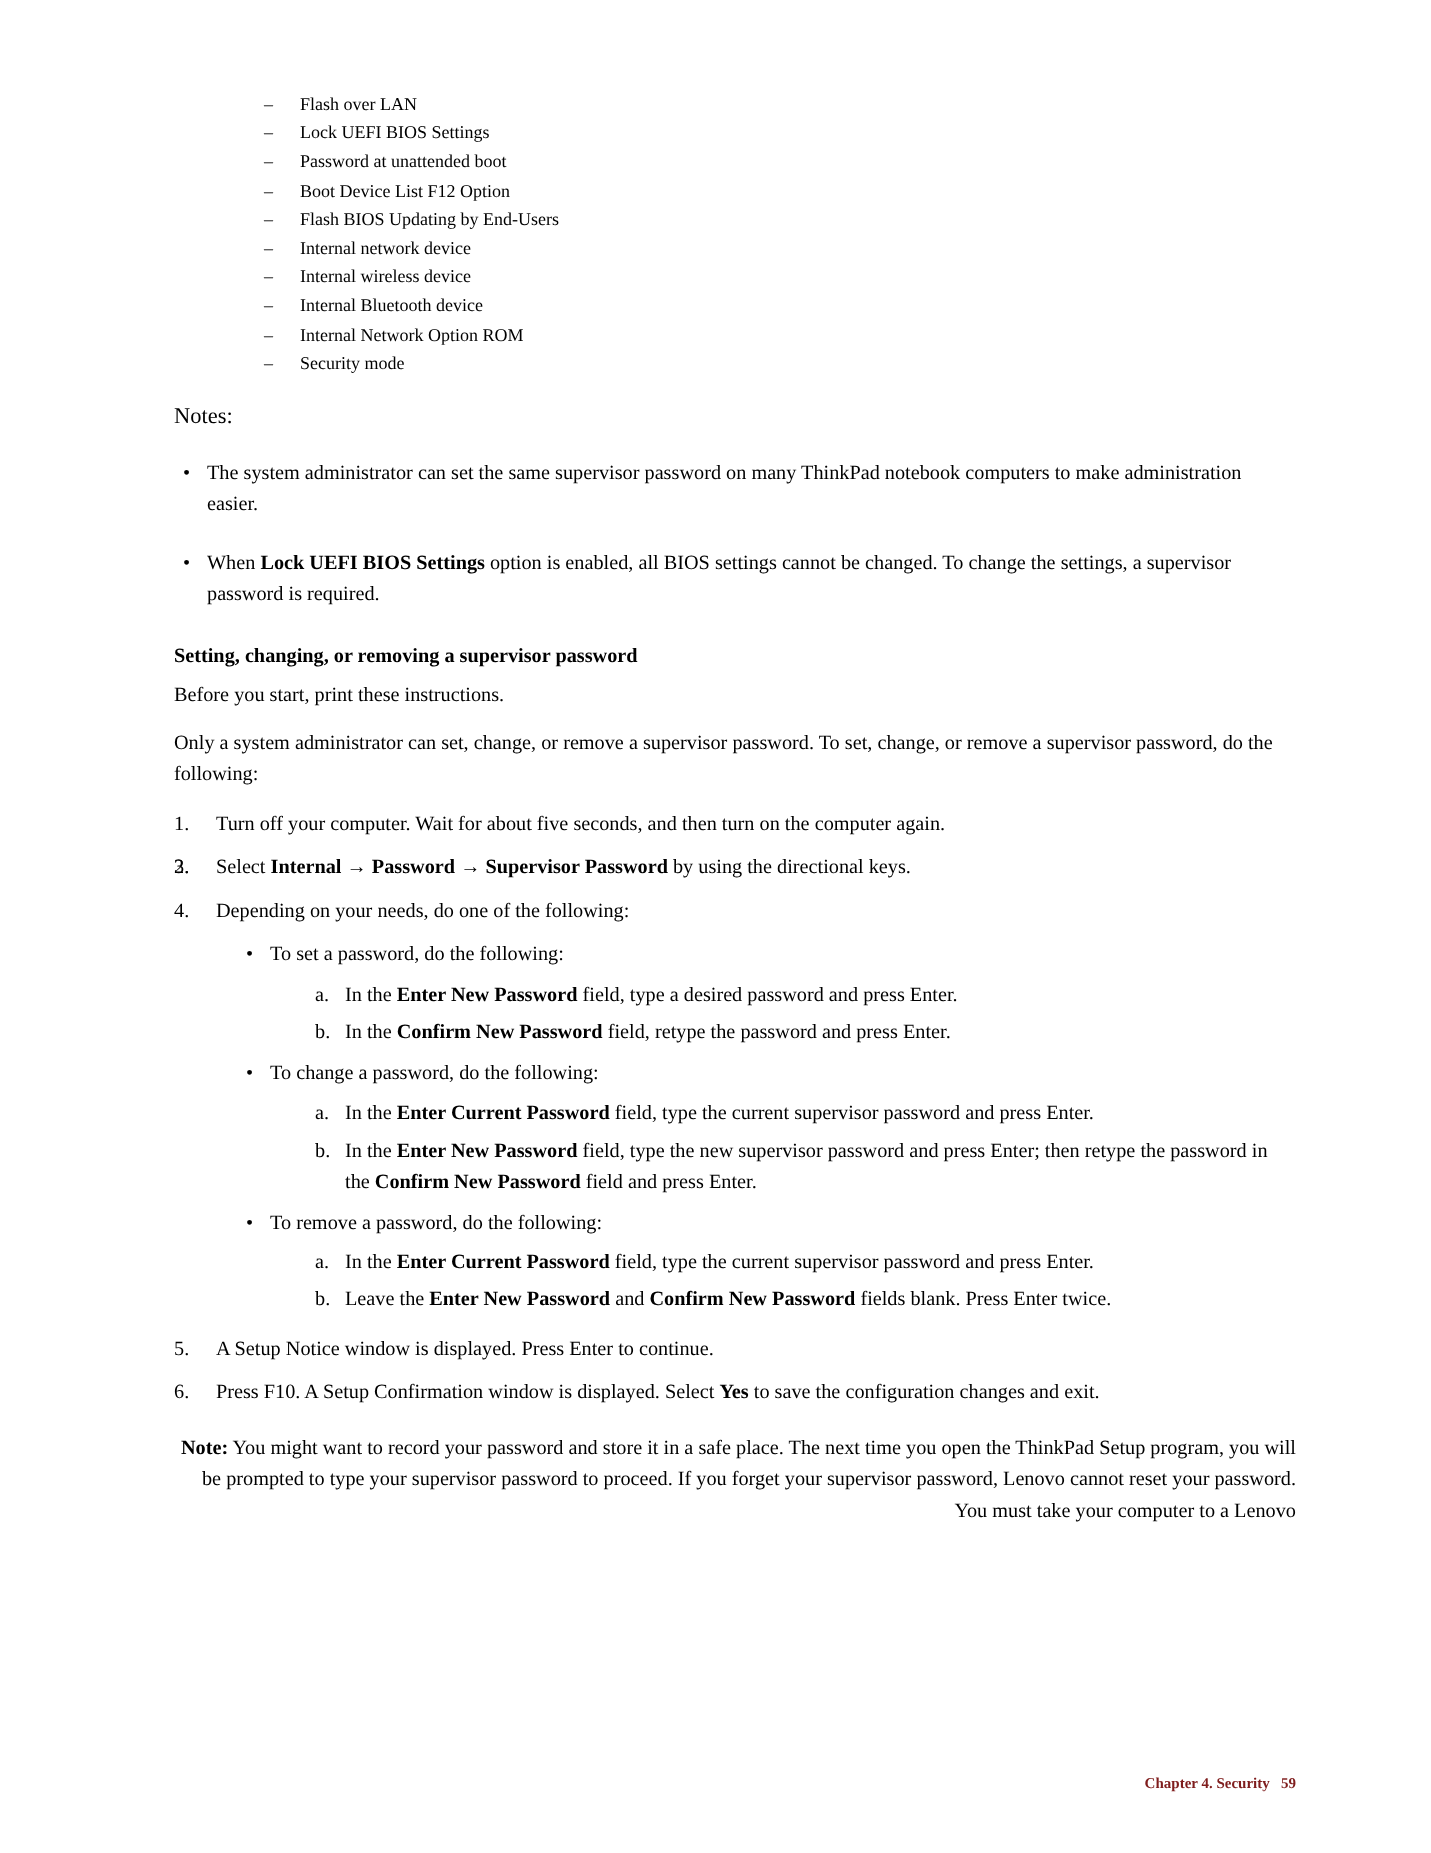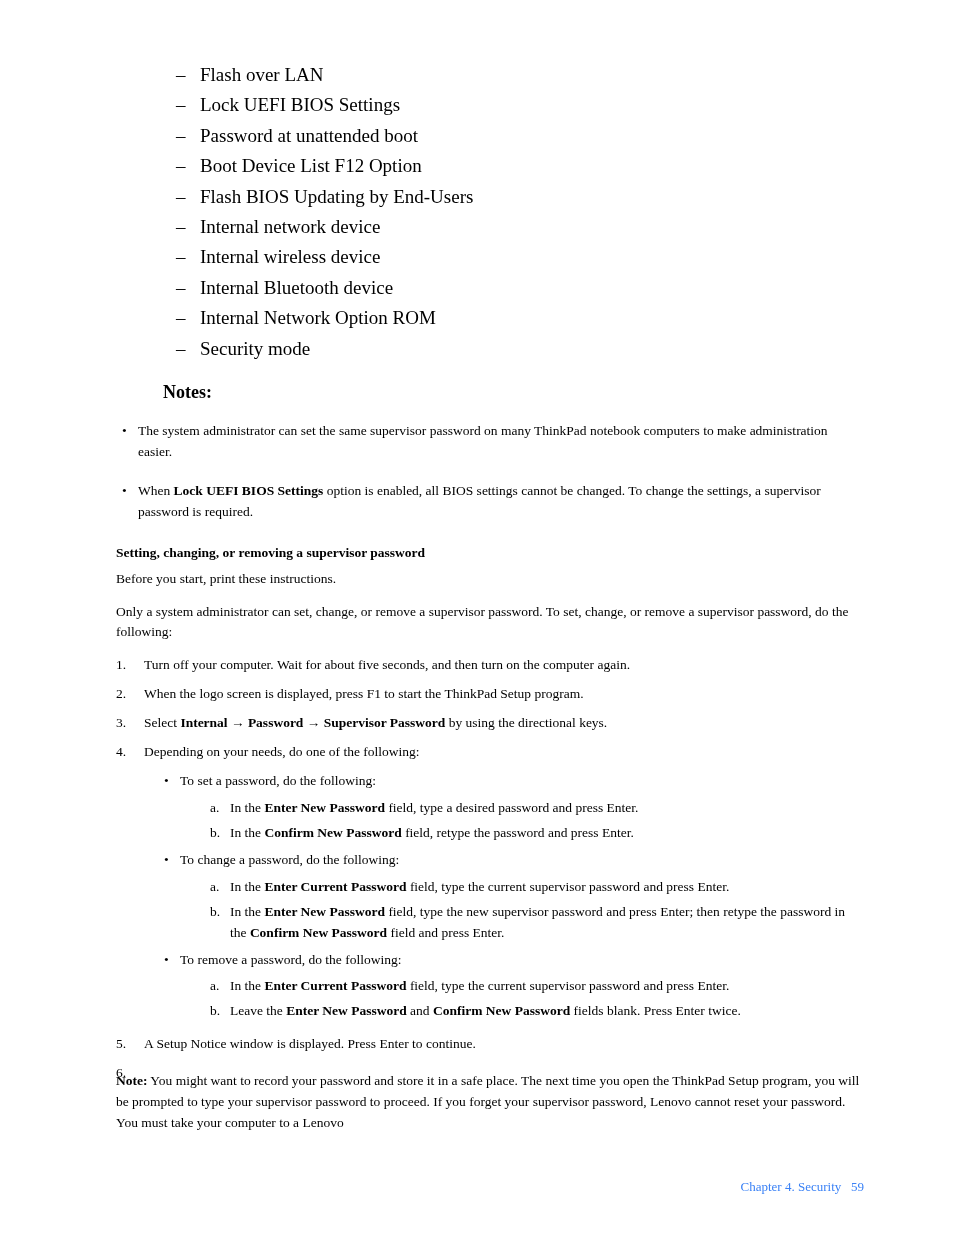--- a/index.html
+++ b/index.html
@@ -21,32 +21,31 @@
       max-width: 954px;
     }
     .bullet-list {
       list-style: none;
       margin: 0 0 18px 60px;
     }
     .bullet-list li {
       position: relative;
       padding-left: 24px;
       line-height: 1.6;
-      font-size: 19px;
+      font-size: 12px;
     }
     .bullet-list li::before {
       content: "–";
       position: absolute;
       left: 0;
     }
     .notes-heading {
-      font-weight: bold;
-      font-size: 18px;
+      font-weight: normal;
+      font-size: 15px;
       margin-bottom: 8px;
-      margin-left: 47px;
     }
     .notes-bullets {
       list-style: none;
       margin: 0 0 18px 0;
     }
     .notes-bullets > li {
       position: relative;
       padding-left: 22px;
       margin-bottom: 10px;
       line-height: 1.55;
@@ -120,22 +119,23 @@
     }
     .note-paragraph {
       font-size: 13.5px;
       line-height: 1.55;
       margin-bottom: 10px;
     }
     .footer {
       position: absolute;
       bottom: 40px;
       right: 90px;
-      font-size: 13px;
-      color: #3b82f6;
+      font-size: 10px;
+      color: #7f1d1d;
+      font-weight: bold;
     }
     .arrow {
       font-style: normal;
     }
   </style>
 </head>
 <body>
 
 <div class="page">
 
@@ -170,21 +170,20 @@
 
   <p class="paragraph">Only a system administrator can set, change, or remove a supervisor password. To set, change, or remove a supervisor password, do the following:</p>
 
   <ol class="ordered-list">
     <li>
       <span class="num">1.</span>
       <span>Turn off your computer. Wait for about five seconds, and then turn on the computer again.</span>
     </li>
     <li>
       <span class="num">2.</span>
-      <span>When the logo screen is displayed, press F1 to start the ThinkPad Setup program.</span>
     </li>
     <li>
       <span class="num">3.</span>
       <span>Select <span class="bold">Internal</span> <span class="arrow">→</span> <span class="bold">Password</span> <span class="arrow">→</span> <span class="bold">Supervisor Password</span> by using the directional keys.</span>
     </li>
     <li>
       <span class="num">4.</span>
       <span>Depending on your needs, do one of the following:</span>
 
       
@@ -235,24 +234,25 @@
     </li>
   </ol>
 
   <ol class="ordered-list" style="margin-top: 0;">
     <li>
       <span class="num">5.</span>
       <span>A Setup Notice window is displayed. Press Enter to continue.</span>
     </li>
     <li>
       <span class="num">6.</span>
+      <span>Press F10. A Setup Confirmation window is displayed. Select <span class="bold">Yes</span> to save the configuration changes and exit.</span>
     </li>
   </ol>
 
-  <p class="note-paragraph" style="margin-top: 16px;">
+  <p class="note-paragraph" style="margin-top: 16px; text-align: right;">
     <span class="bold">Note:</span><span> You might want to record your password and store it in a safe place. The next time you open the ThinkPad Setup program, you will be prompted to type your supervisor password to proceed. If you forget your supervisor password, Lenovo cannot reset your password. You must take your computer to a Lenovo</span>
   </p>
 
 </div>
 
 <div class="footer">
   <span>Chapter 4. Security</span>&nbsp;&nbsp;&nbsp;<span>59</span>
 </div>
 
 </body></html>

